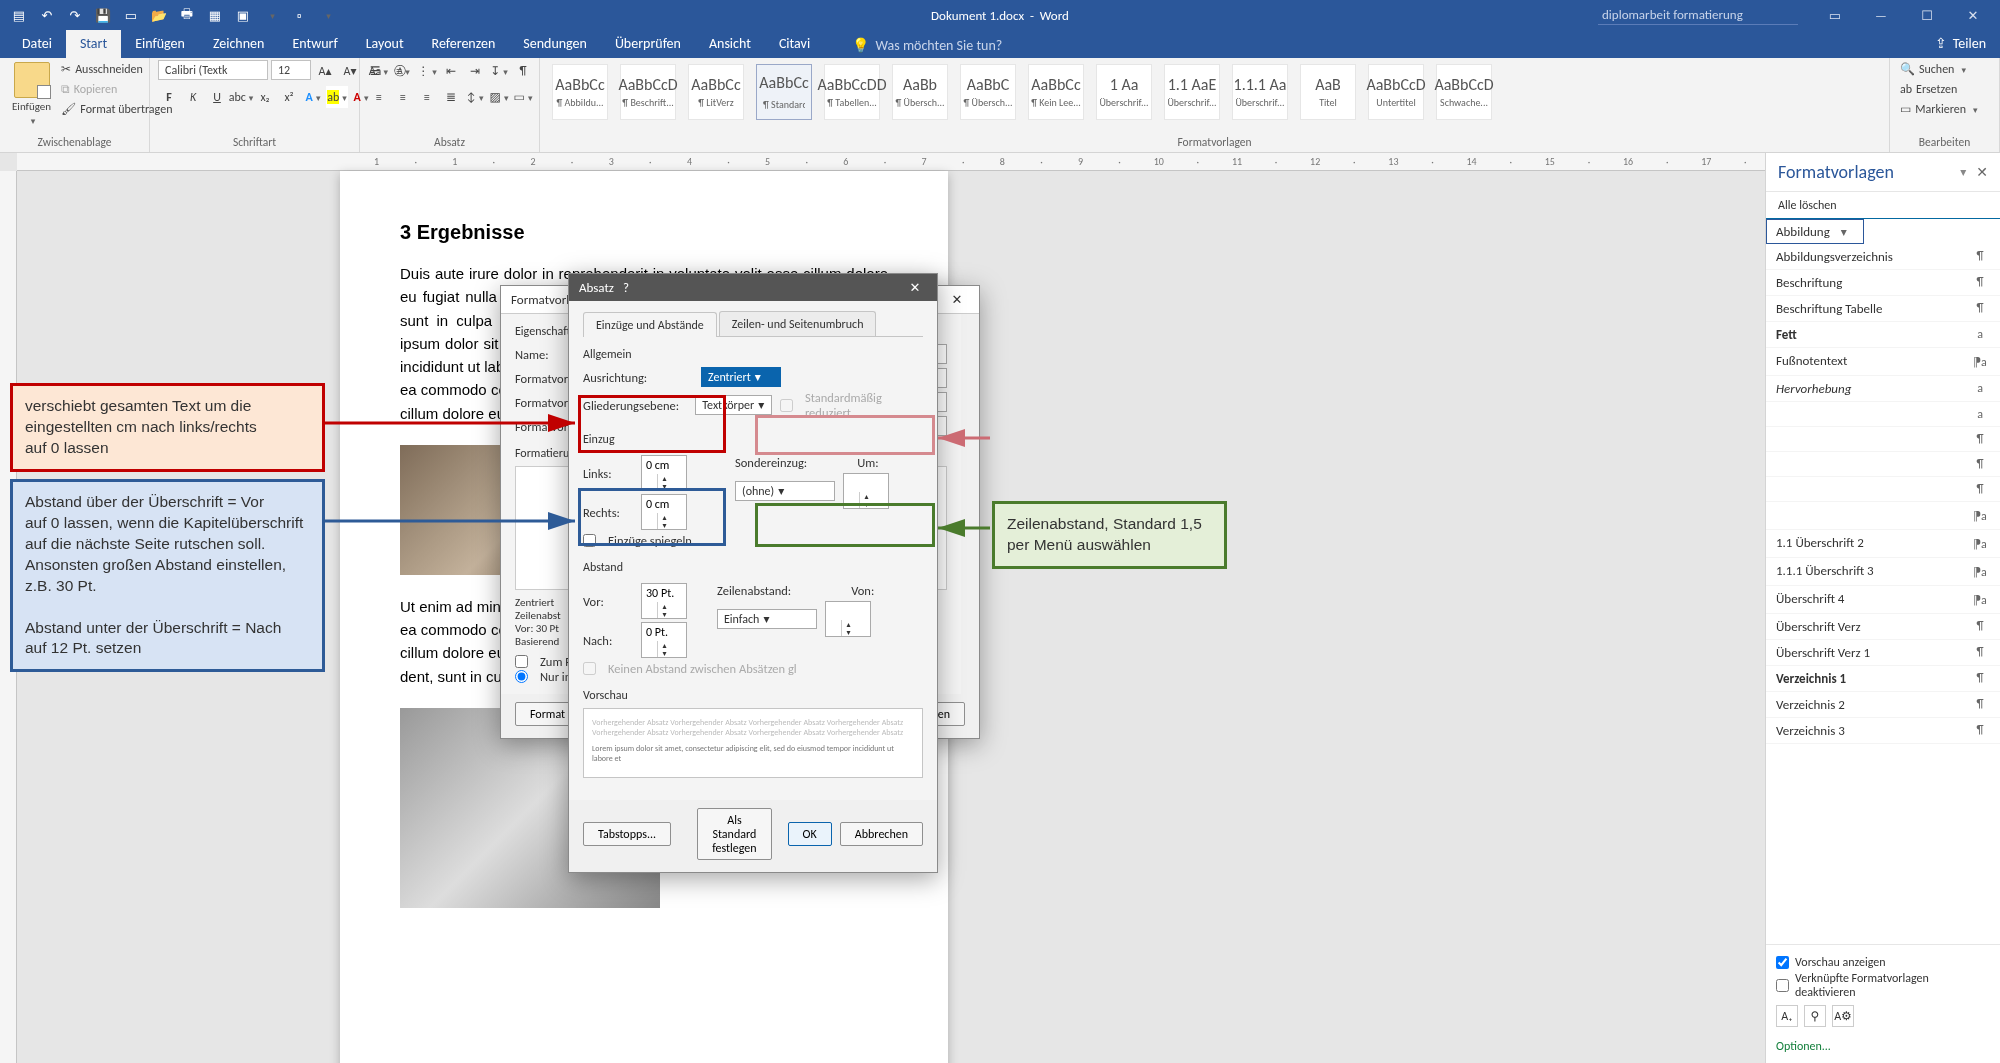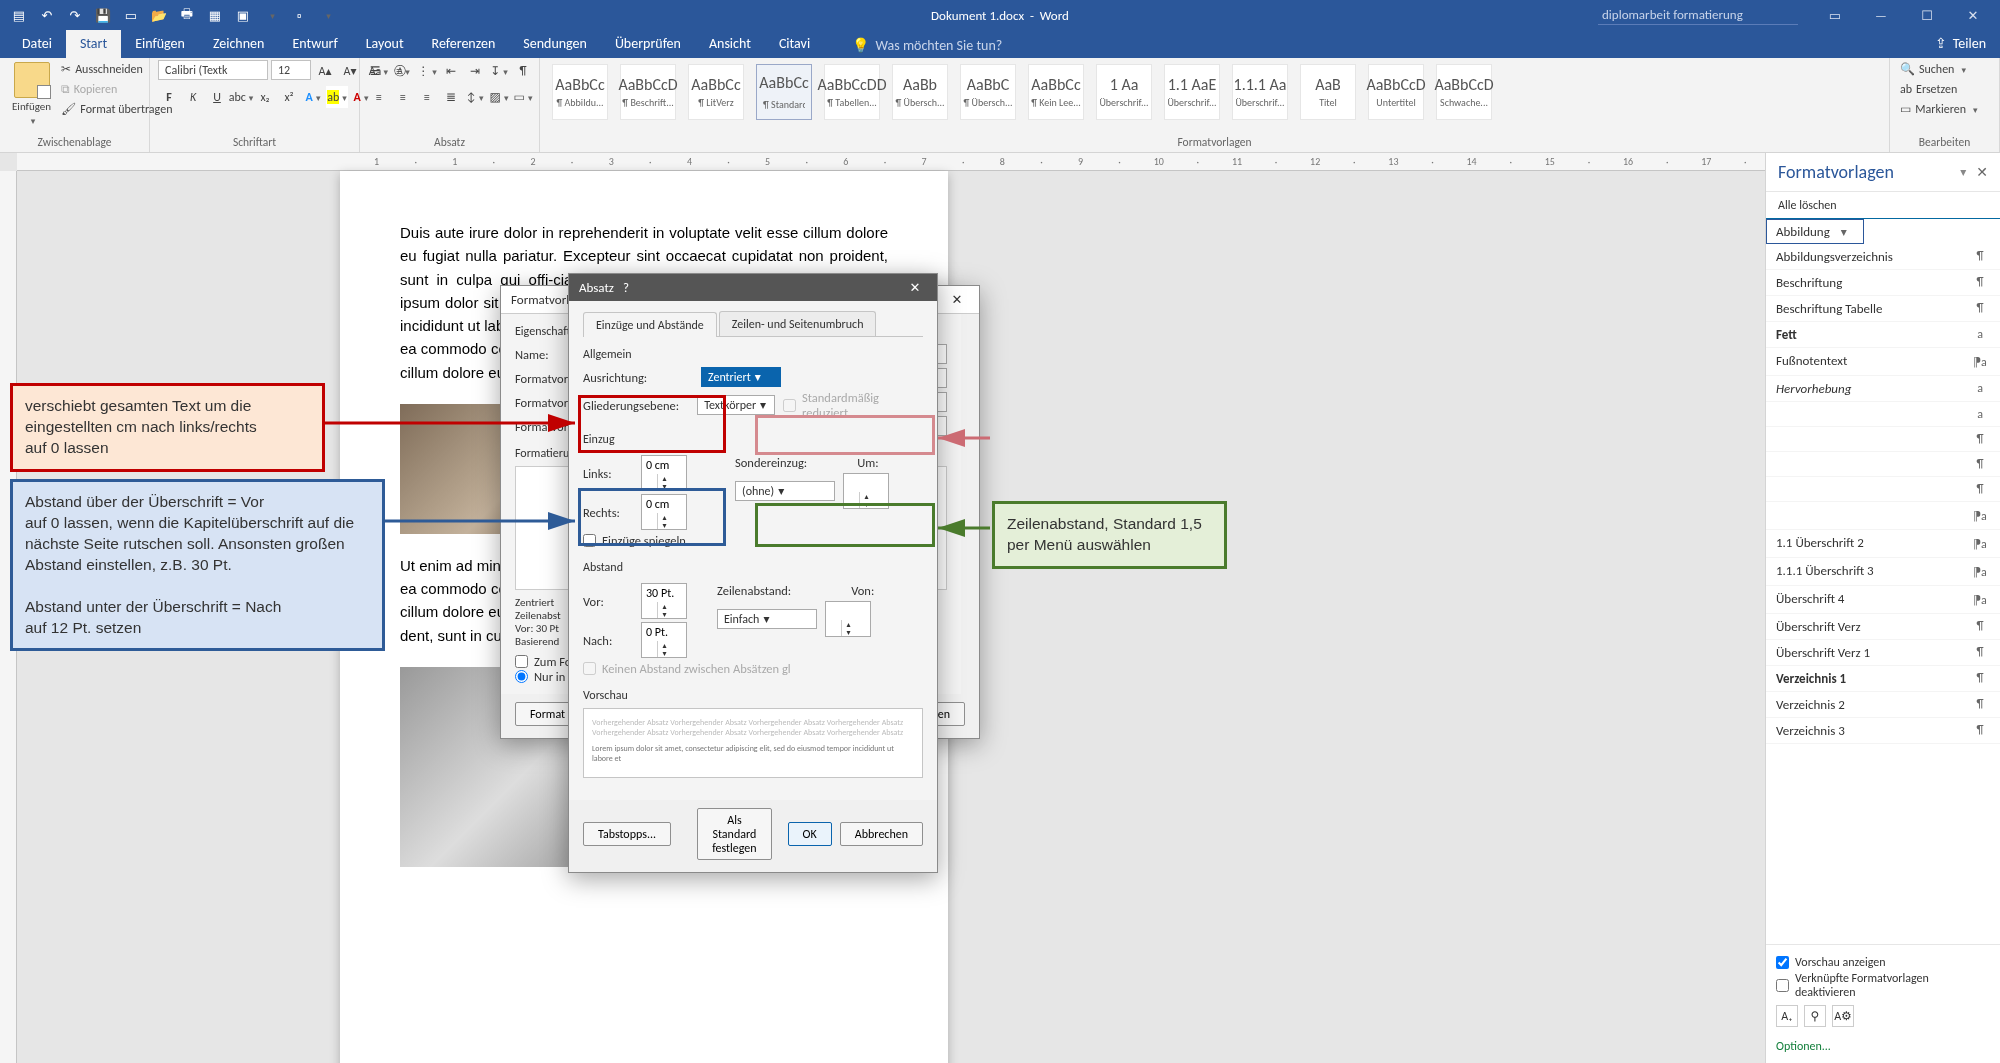--- a/index.html
+++ b/index.html
@@ -81,21 +81,21 @@
 .fs { margin:8px 0 12px;}
 .fs-legend { font-size:12px; color:#333; margin-bottom:6px;}
 .row { display:flex; align-items:center; gap:8px; margin:3px 0;}
 .row .lbl{ width:110px; }
 .sel { border:1px solid #aaa; background:#fff; padding:2px 6px; font-size:12px; display:inline-flex; align-items:center; gap:4px;}
 .sel.hl { background:#0a64ad; color:#fff; border-color:#0a64ad;}
 .spin { display:inline-flex; border:1px solid #aaa; background:#fff; align-items:center;flex-direction:column;}
 .spin input { border:none; width:44px; padding:2px 4px; font-size:12px; text-align:left;}
 .spin .ar { width:14px; display:flex; flex-direction:column;}
 .spin .ar span{ height:8px; font-size:8px; line-height:8px; text-align:center; border-left:1px solid #ccc;}
-.chk{ display:flex; align-items:center; gap:6px;}
+.chk{ display:flex; align-items:center; gap:12px;}
 .preview { border:1px solid #c5c5c5; background:#fff; height:70px; padding:8px; font-size:8px; color:#bbb; overflow:hidden;}
 .dlg-buttons { display:flex; gap:8px; padding:8px 14px 12px; justify-content:flex-start; align-items:center;}
 .btn { border:1px solid #8f8f8f; background:#f6f6f6; padding:4px 14px; font-size:12px; border-radius:2px;}
 .btn.primary { border-color:#0a64ad; background:#eaf3fb;}
 
 
 .dlg.behind { z-index:5; background:#f0f0f0;}
 .dlg.front { z-index:10;}
 .sidecol { width:460px;}
 .sidecol .lblrow{ display:flex; align-items:center; margin:4px 0;}
@@ -380,20 +380,21 @@
       <span>15</span>
       <span>·</span>
       <span>16</span>
       <span>·</span>
       <span>17</span>
       <span>·</span>
     </div>
   <div class="ruler-v"></div>
 
   <div class="page">
+    <h3>3   Ergebnisse</h3>
     <p>Duis aute irure dolor in reprehenderit in voluptate velit esse cillum dolore eu fugiat nulla pariatur.  Excepteur sint occaecat cupidatat non proident, sunt in culpa qui offi-cia deserunt mollit anim id est laborum. Lorem ipsum dolor sit amet, consectetur adipiscing elit, sed do eiusmod tempor incididunt ut labore et dolore magna aliqua. Ut enim ad mini</p>
     <p>ea commodo co</p>
     <p>cillum dolore eu</p>
     <div class="imgph"></div>
     <p>Ut enim ad mini</p>
     <p>ea commodo co</p>
     <p>cillum dolore eu</p>
     <p>dent, sunt in cul</p>
     <div class="imgph2"></div>
   </div>
@@ -594,21 +595,21 @@
     </div>
   </div>
 
   <div class="hl-red" style="top:242px; left:578px; width:148px; height:58px;"></div>
   <div class="hl-pink" style="top:262px; left:755px; width:180px; height:40px;"></div>
   <div class="hl-blue" style="top:335px; left:578px; width:148px; height:58px;"></div>
   <div class="hl-green" style="top:350px; left:755px; width:180px; height:44px;"></div>
 
   <div class="callout red" style="top:230px; left:10px; width:315px; white-space:pre-line">verschiebt gesamten Text um die eingestellten cm nach links/rechts
 auf 0 lassen</div>
-  <div class="callout blue" style="top:326px; left:10px; width:375px; white-space:pre-line">Abstand über der Überschrift = Vor
+  <div class="callout blue" style="top:326px; left:10px; width:315px; white-space:pre-line">Abstand über der Überschrift = Vor
 auf 0 lassen, wenn die Kapitelüberschrift auf die nächste Seite rutschen soll. Ansonsten großen Abstand einstellen, z.B. 30 Pt.
 
 Abstand unter der Überschrift = Nach
 auf 12 Pt. setzen</div>
   <div class="callout green" style="top:348px; left:992px; width:235px; white-space:pre-line">Zeilenabstand, Standard 1,5
 per Menü auswählen</div>
 
   <svg class="arrow" style="top:260px; left:325px;" width="255" height="20">
       <defs>
         <marker id="ar1" markerWidth="10" markerHeight="10" refX="9" refY="3" orient="auto">

